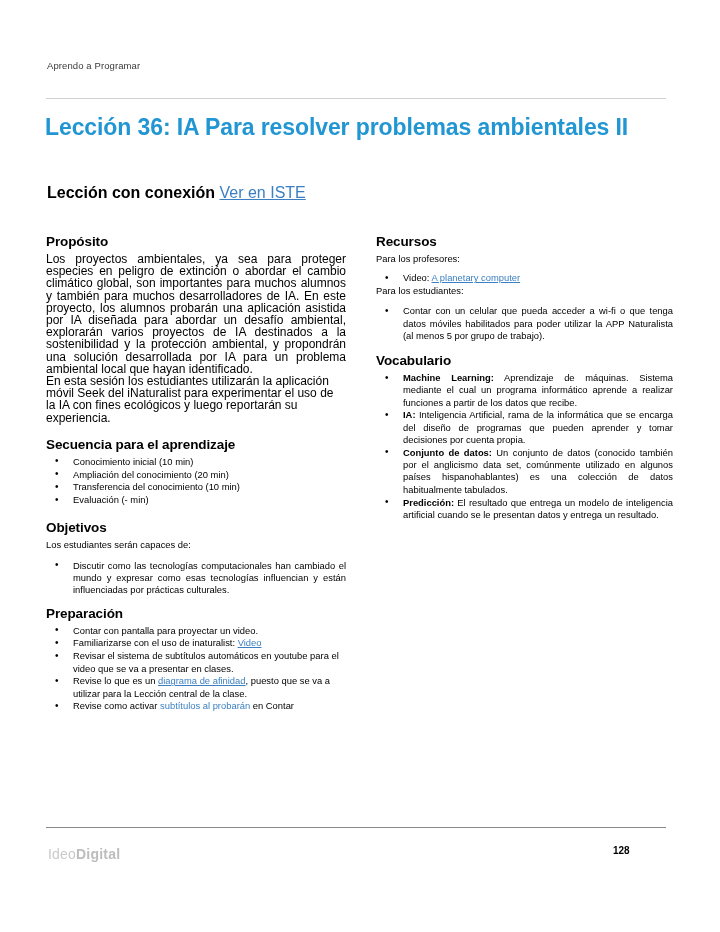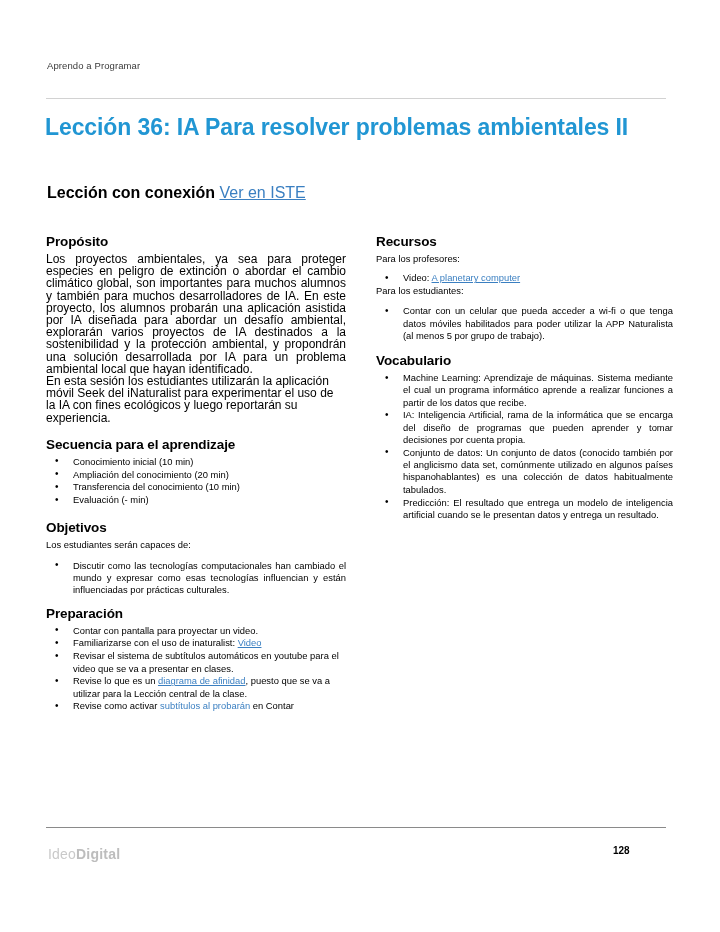--- a/index.html
+++ b/index.html
@@ -123,21 +123,21 @@
     color: #000;
   }
   ul.bul.loose > li { margin-bottom: 9px; }
   ul.bul.just > li  { text-align: justify; }
 
   a.lnk {
     color: #3a7fc1;
     text-decoration: underline;
   }
   a.lnk.plain { text-decoration: none; }
-  b.term { font-weight: normal; }
+  b.term { font-weight: bold; }
 
   
   .rule-bottom {
     position: absolute;
     left: 46px;
     top: 827px;
     width: 620px;
     height: 1px;
     background: #8a8a8a;
   }

